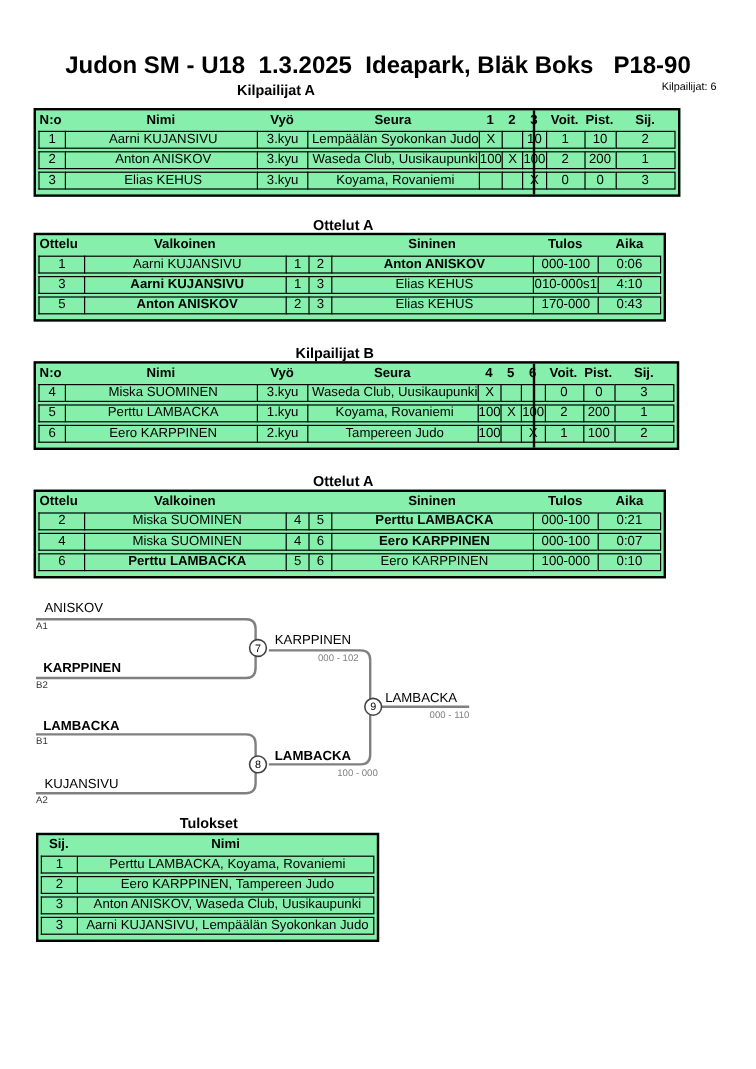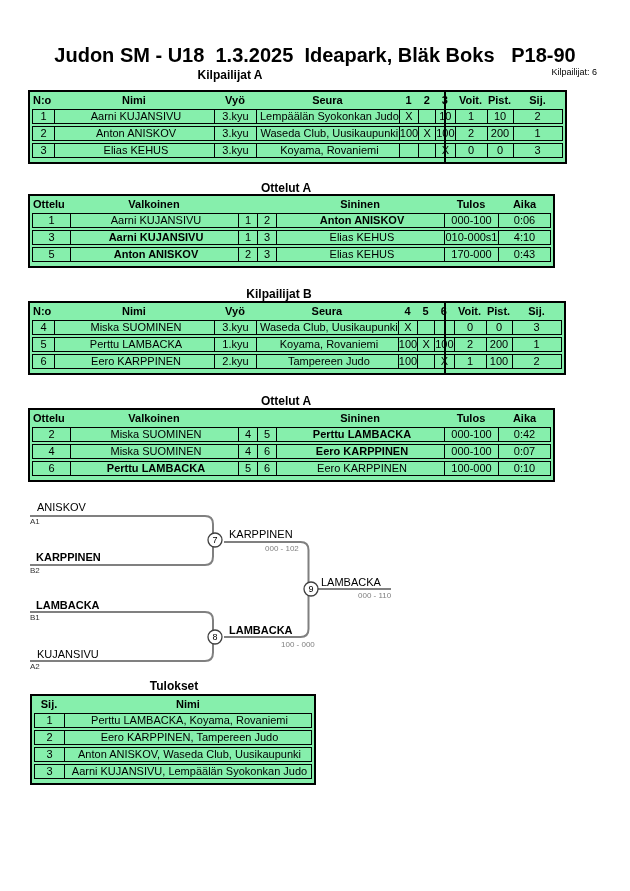--- a/index.html
+++ b/index.html
@@ -259,21 +259,21 @@
         <th class="ctr">Tulos</th>
         <th class="ctr">Aika</th>
       </tr>
       <tr>
         <td class="ctr">2</td>
         <td class="lft">Miska SUOMINEN</td>
         <td class="ctr">4</td>
         <td class="ctr">5</td>
         <td class="lft win">Perttu LAMBACKA</td>
         <td class="ctr">000-100</td>
-        <td class="ctr">0:42</td>
+        <td class="ctr">0:21</td>
       </tr>
       <tr>
         <td class="ctr">4</td>
         <td class="lft">Miska SUOMINEN</td>
         <td class="ctr">4</td>
         <td class="ctr">6</td>
         <td class="lft win">Eero KARPPINEN</td>
         <td class="ctr">000-100</td>
         <td class="ctr">0:07</td>
       </tr>

